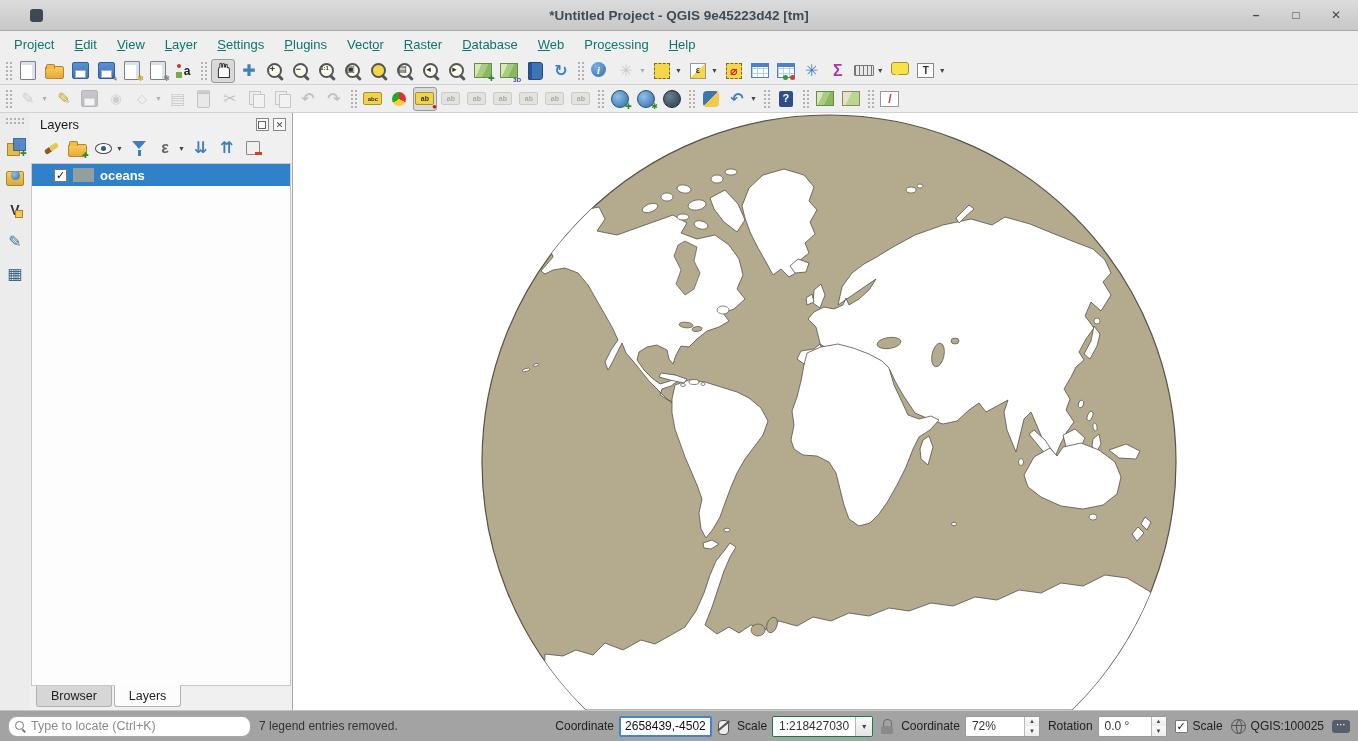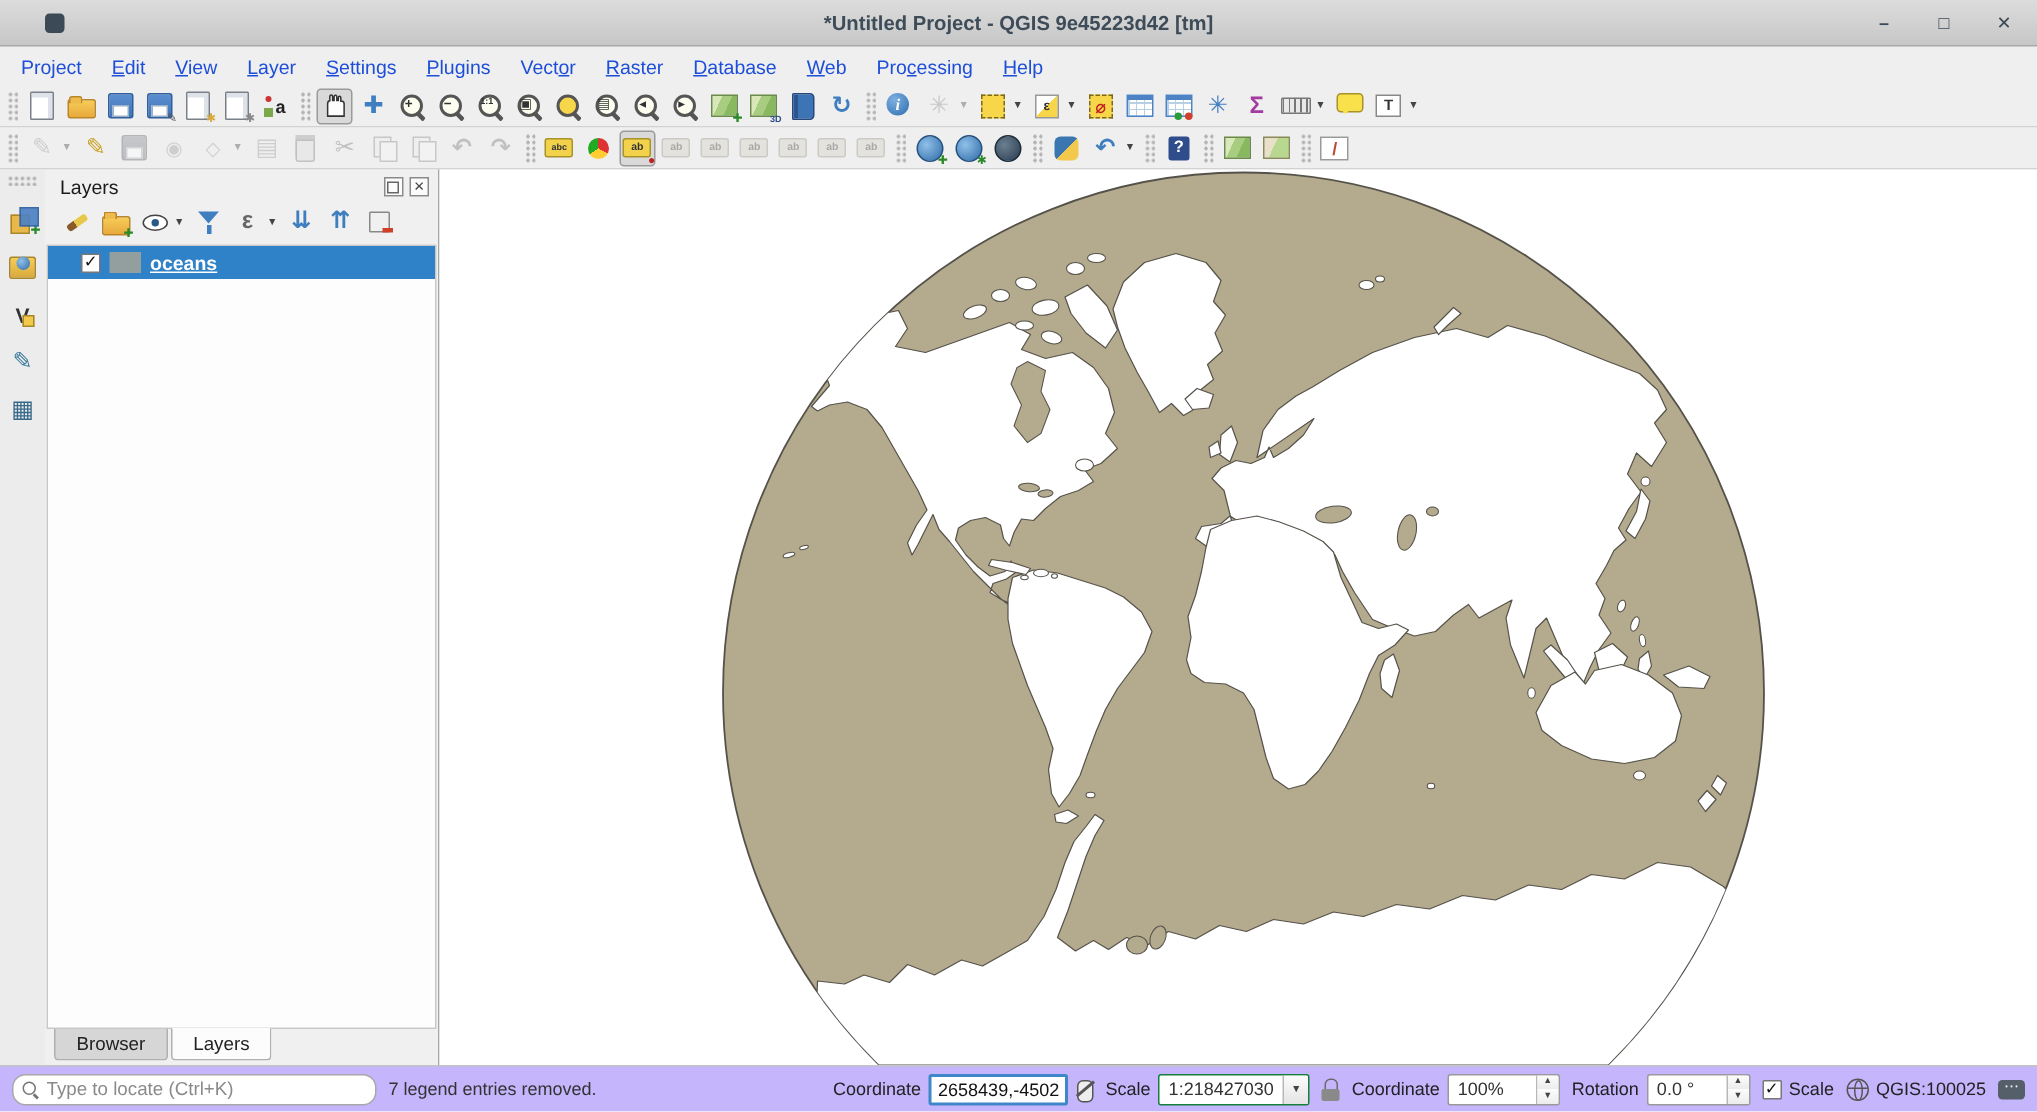--- a/index.html
+++ b/index.html
@@ -8,21 +8,21 @@
 
   
   .titlebar{height:31px;flex:0 0 31px;background:linear-gradient(#dcdcdc,#c7c7c7);border-bottom:1px solid #a8a8a8;display:flex;align-items:center;position:relative}
   .app-icon{width:13px;height:13px;background:#3b4a56;border-radius:3px;margin-left:30px}
   .title-text{position:absolute;left:0;right:0;text-align:center;font-weight:bold;color:#3d4c58;font-size:13.5px}
   .winbtns{margin-left:auto;display:flex;gap:24px;padding-right:14px;z-index:2}
   .winbtn{color:#3b4a56;font-weight:bold;font-size:12px;width:16px;text-align:center;cursor:default}
 
   
   .menubar{height:26px;flex:0 0 26px;background:#efefef;display:flex;align-items:center;padding-left:4px}
-  .menu-item{padding:3px 10px;color:#1d4ed8}
+  .menu-item{padding:3px 10px;color:#0f766e}
   .menu-item u{text-decoration:underline}
 
   
   .toolbar{height:28px;flex:0 0 28px;background:#efefef;display:flex;align-items:center;padding:0 2px;border-bottom:1px solid #d2d2d2}
   .grip{width:7px;height:20px;margin:0 3px;background-image:radial-gradient(#b2b2b2 1px,transparent 1.3px);background-size:4px 4px}
   .tbi{display:flex;align-items:center;min-width:22px;height:24px;margin:0 1px;position:relative;border:1px solid transparent;border-radius:3px}
   .tbi.act{background:#d9d9d9;border-color:#9a9a9a}
   .tbi.dis{opacity:.38;filter:grayscale(.9)}
   .ic{width:22px;height:22px;position:relative;display:flex;align-items:center;justify-content:center;flex:0 0 22px}
   .g{font-size:13px;line-height:1}
@@ -98,30 +98,30 @@
   .panel-btns{margin-left:auto;display:flex;gap:4px}
   .pbtn{width:13px;height:13px;border:1px solid #8a8a8a;background:#fbfbfb;display:flex;align-items:center;justify-content:center;font-size:9px;color:#444;position:relative}
   .pbtn.float::before{content:"";width:6px;height:6px;border:1px solid #666;position:absolute;top:2px;right:2px}
   .panel-toolbar{display:flex;align-items:center;padding:2px 4px 3px 8px}
   .panel-toolbar .tbi{min-width:20px}
   .layer-list{flex:1 1 auto;background:#fdfdfd;border:1px solid #c8c8c8;margin:0 1px;overflow:hidden}
   .layer-row{height:22px;display:flex;align-items:center;gap:6px;padding-left:22px}
   .layer-row.selected{background:#2f82c7}
   .cb{width:13px;height:13px;background:#fff;border:1px solid #777;border-radius:1px;display:flex;align-items:center;justify-content:center;font-size:11px;font-weight:bold;color:#111;line-height:1;flex:0 0 13px}
   .swatch{width:21px;height:14px;flex:0 0 21px}
-  .layer-name{color:#fff;font-weight:bold;text-decoration:underline;font-size:13px}
+  .layer-name{color:#fff;font-weight:bold;font-size:13px}
   .panel-tabs{display:flex;gap:2px;padding:0 0 3px 6px;background:#f0f0f0}
   .ptab{padding:3px 14px;font-size:12.5px;border:1px solid #b0b0b0;border-top:none;border-radius:0 0 3px 3px;background:#d6d6d6;color:#222}
   .ptab.active{background:#fcfcfc;border-top:1px solid #fcfcfc;margin-top:-1px}
 
   .canvas{flex:1 1 auto;position:relative;background:#fff;overflow:hidden}
   .canvas svg{position:absolute;inset:0}
 
   
-  .statusbar{height:31px;flex:0 0 31px;background:#c4b5fd;border-top:1px solid #c4c4c4;display:flex;align-items:center;padding:0 8px;gap:8px;font-size:12px;color:#333}
+  .statusbar{height:31px;flex:0 0 31px;background:#a3a3a3;border-top:1px solid #c4c4c4;display:flex;align-items:center;padding:0 8px;gap:8px;font-size:12px;color:#333}
   .locator{width:243px;height:21px;border:1px solid #a8a8a8;border-radius:9px;background:#fff;display:flex;align-items:center;padding:0 6px;gap:5px}
   .locator input{border:none;outline:none;width:100%;font-size:12.5px;color:#222;background:transparent;font-family:inherit}
   .locator input::placeholder{color:#8a8a8a}
   .mini-mag{width:11px;height:11px;position:relative;flex:0 0 11px}
   .mini-mag::before{content:"";width:7px;height:7px;border:1.4px solid #777;border-radius:50%;position:absolute;top:0;left:0}
   .mini-mag::after{content:"";width:4px;height:1.6px;background:#777;position:absolute;bottom:0;right:0;transform:rotate(45deg)}
   .status-msg{color:#333;font-size:12px}
   .sb-group{display:flex;align-items:center;gap:5px}
   .sb-label{font-size:12px;color:#222}
   .sb-input{height:21px;background:#fff;border:1px solid #9a9a9a;border-radius:2px;font-size:12px;font-family:inherit;color:#111;padding:0 4px;outline:none}
@@ -650,21 +650,21 @@
       <span class="val">1:218427030</span>
       <span class="dd">▼</span>
     </div>
   </div>
 
   <span class="mini-lock"></span>
 
   <div class="sb-group">
     <span class="sb-label">Coordinate</span>
     <div class="spinbox">
-      <span class="val" style="min-width:58px">100%</span>
+      <span class="val" style="min-width:58px">72%</span>
       <span class="spinner">
           <span>▲</span>
           <span>▼</span>
         </span>
     </div>
   </div>
 
   <div class="sb-group">
     <span class="sb-label">Rotation</span>
     <div class="spinbox">

